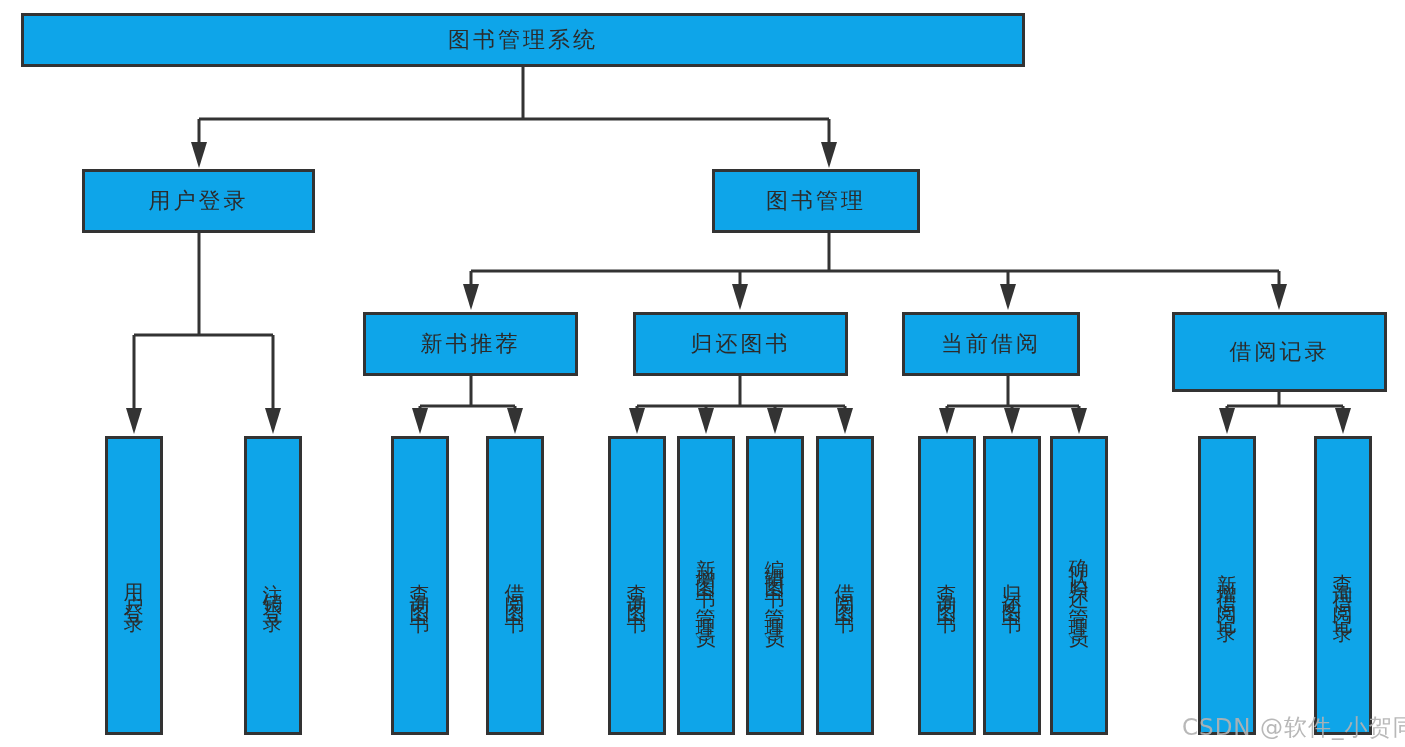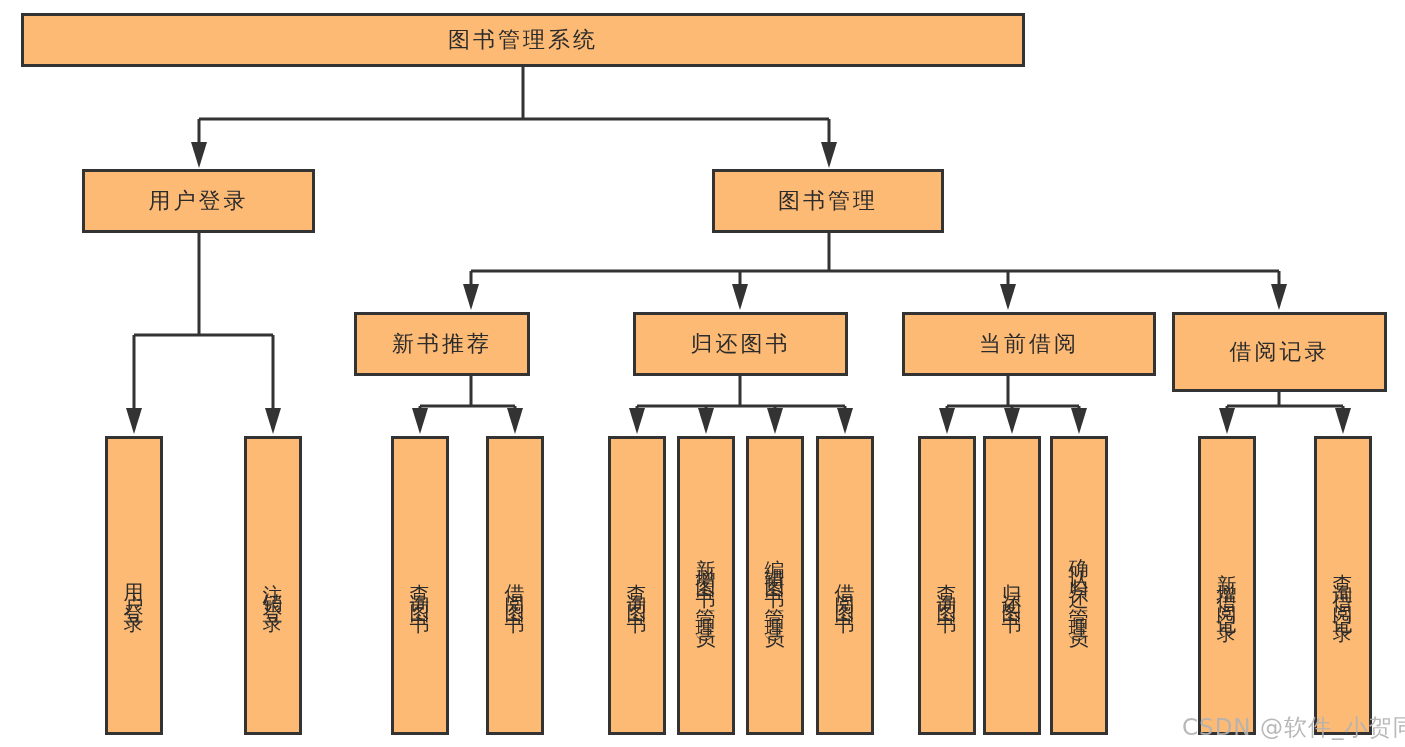--- a/index.html
+++ b/index.html
@@ -3,21 +3,21 @@
 <meta charset="utf-8">
 <style>
   html,body { margin:0; padding:0; background:#ffffff; }
   .canvas {
     position:relative; width:1405px; height:747px; background:#ffffff;
     font-family:"DejaVu Sans","Liberation Sans",sans-serif; overflow:hidden;
   }
   .connectors { position:absolute; left:0; top:0; z-index:0; }
   .node {
     position:absolute; box-sizing:border-box; z-index:1;
-    background:#fdba74; border:3px solid #333333;
+    background:#0ea5e9; border:3px solid #333333;
     display:flex; align-items:center; justify-content:center;
     color:#2b2b2b;
   }
   .h-node { font-size:22px; letter-spacing:3px; white-space:nowrap; }
   .leaf {
     writing-mode:vertical-rl; text-orientation:mixed;
     font-size:20px; letter-spacing:10px; line-height:1;
     padding-top:4px;
   }
   .watermark {
@@ -62,25 +62,25 @@
       <polygon points="1004,408 1020,408 1012,434"></polygon>
       <polygon points="1071,408 1087,408 1079,434"></polygon>
       <polygon points="1219,408 1235,408 1227,434"></polygon>
       <polygon points="1335,408 1351,408 1343,434"></polygon>
     </g>
   </svg>
 
   <div class="node h-node" style="left:21px; top:13px; width:1004px; height:54px;">图书管理系统</div>
 
   <div class="node h-node" style="left:82px; top:169px; width:233px; height:64px;">用户登录</div>
-  <div class="node h-node" style="left:712px; top:169px; width:232px; height:64px;">图书管理</div>
+  <div class="node h-node" style="left:712px; top:169px; width:208px; height:64px;">图书管理</div>
 
-  <div class="node h-node" style="left:354px; top:312px; width:176px; height:64px;">新书推荐</div>
+  <div class="node h-node" style="left:363px; top:312px; width:215px; height:64px;">新书推荐</div>
   <div class="node h-node" style="left:633px; top:312px; width:215px; height:64px;">归还图书</div>
-  <div class="node h-node" style="left:902px; top:312px; width:254px; height:64px;">当前借阅</div>
+  <div class="node h-node" style="left:902px; top:312px; width:178px; height:64px;">当前借阅</div>
   <div class="node h-node" style="left:1172px; top:312px; width:215px; height:80px;">借阅记录</div>
 
   <div class="node leaf" style="left:105px; top:436px; width:58px; height:299px;">用户登录</div>
   <div class="node leaf" style="left:244px; top:436px; width:58px; height:299px;">注销登录</div>
 
   <div class="node leaf" style="left:391px; top:436px; width:58px; height:299px;">查询图书</div>
   <div class="node leaf" style="left:486px; top:436px; width:58px; height:299px;">借阅图书</div>
 
   <div class="node leaf" style="left:608px; top:436px; width:58px; height:299px;">查询图书</div>
   <div class="node leaf" style="left:677px; top:436px; width:58px; height:299px;">新增图书（管理员）</div>

